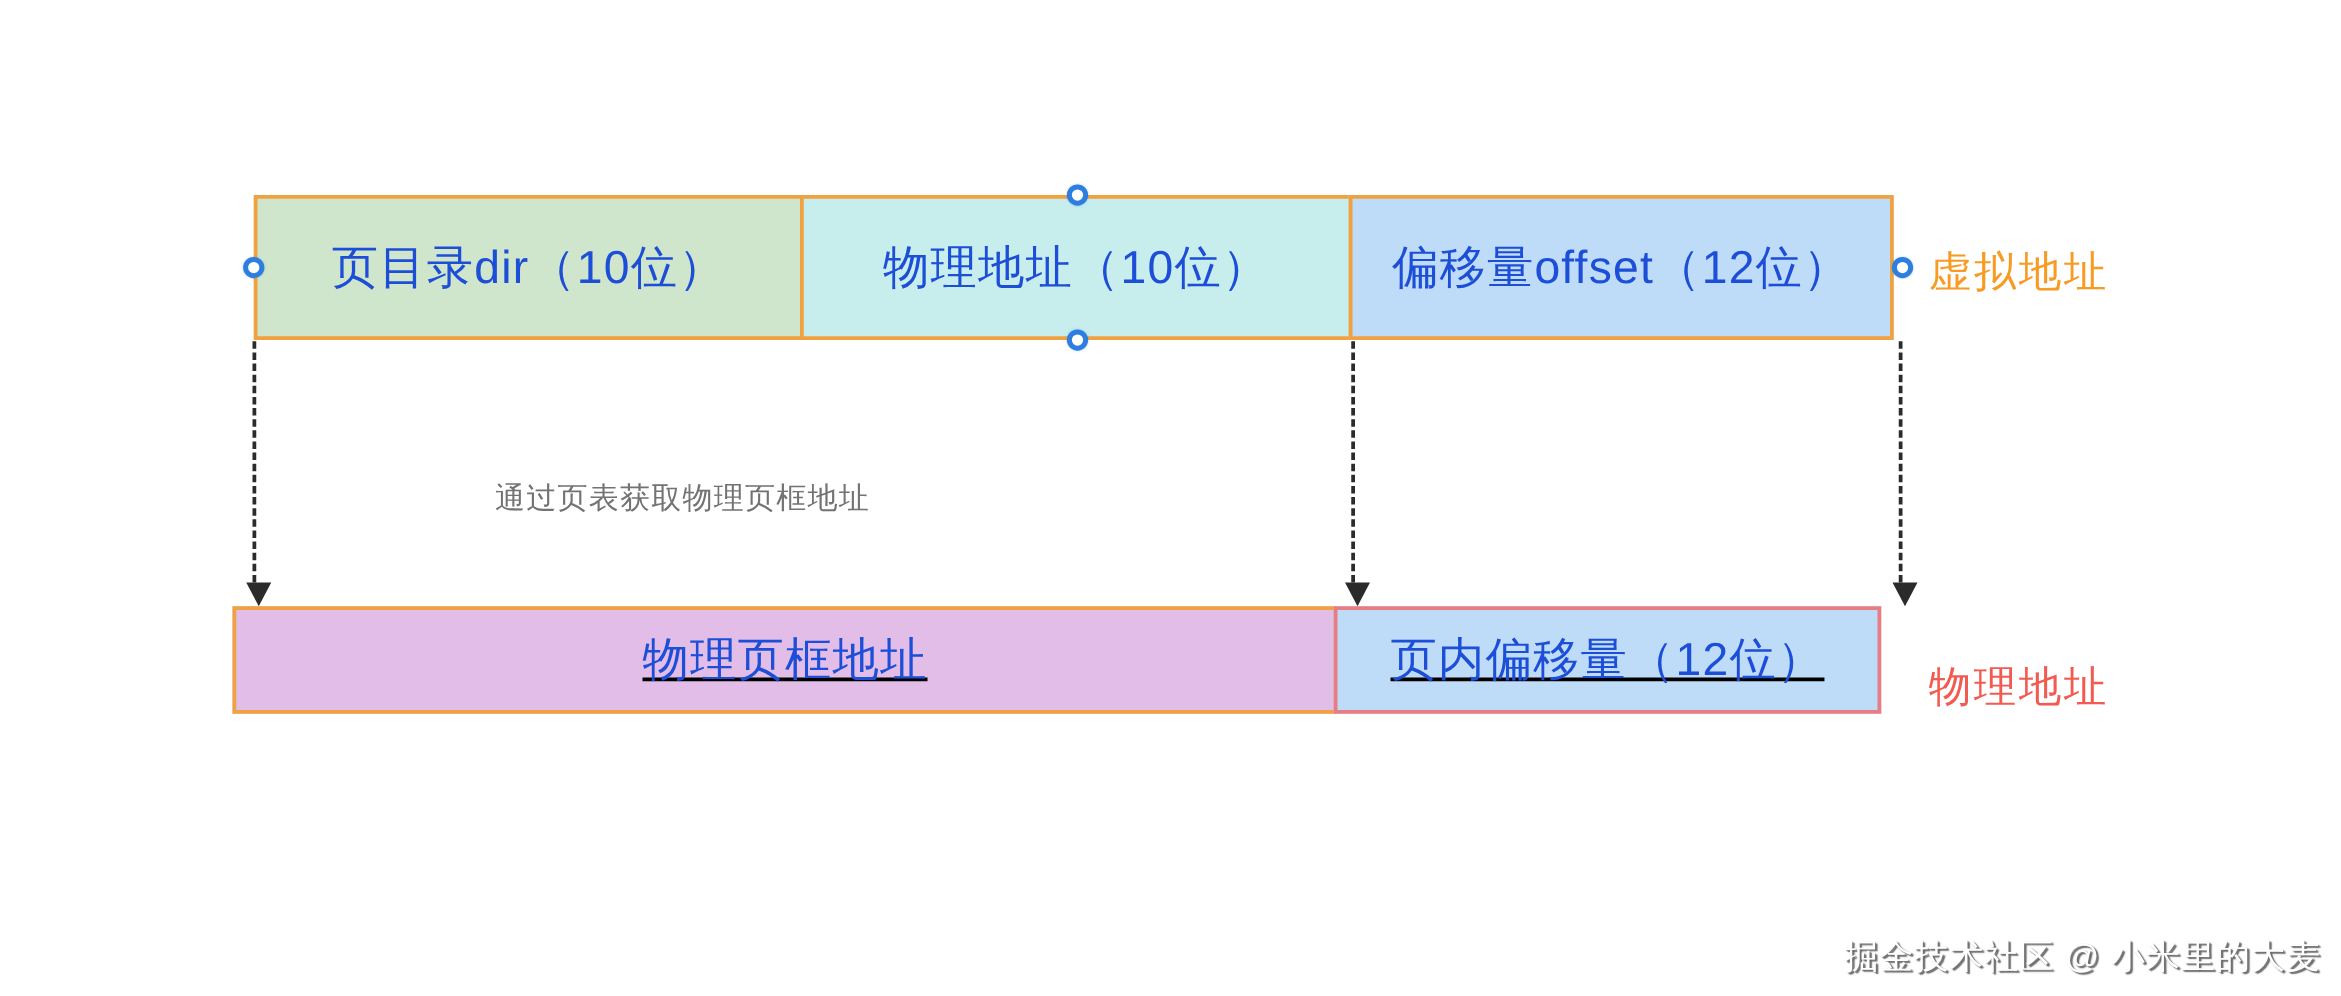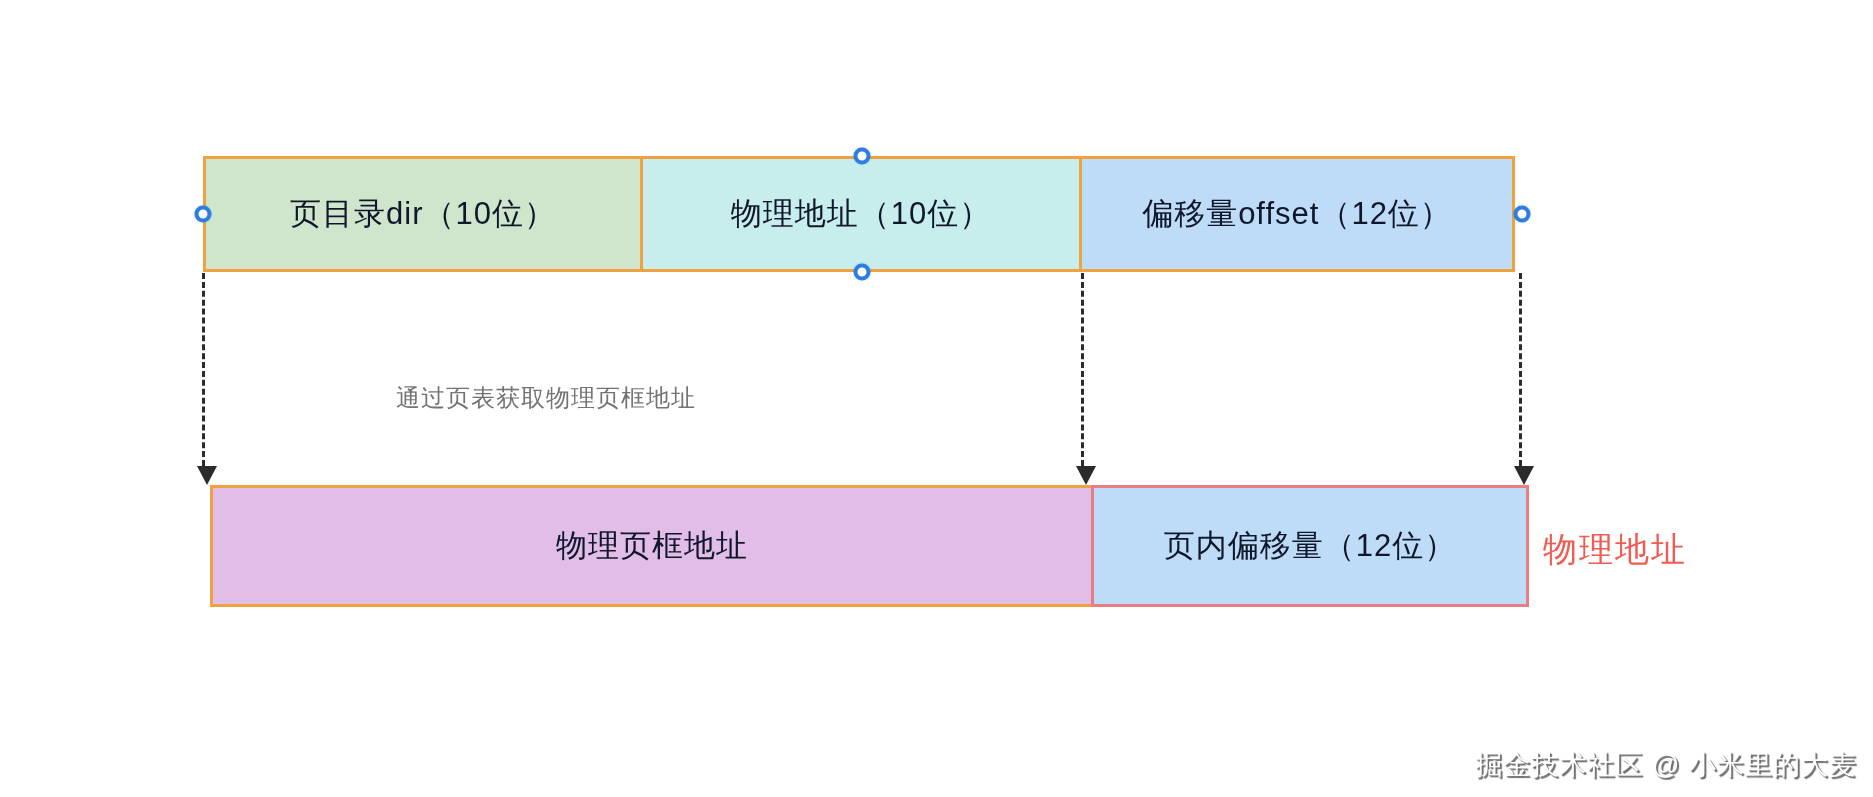--- a/index.html
+++ b/index.html
@@ -3,26 +3,26 @@
 <meta charset="utf-8">
 <style>
   html,body{margin:0;padding:0;background:#ffffff;}
   .stage{
     position:relative;width:1873px;height:797px;background:#ffffff;overflow:hidden;
     font-family:"Liberation Sans","DejaVu Sans",sans-serif;
   }
   
   .row{position:absolute;display:flex;}
   .row-virtual{left:203px;top:156px;width:1319px;height:116px;}
-  .row-physical{left:210px;top:485px;width:1319px;height:122px;}
+  .row-physical{left:186px;top:485px;width:1319px;height:86px;text-decoration:underline;}
   .seg{
     box-sizing:border-box;height:100%;
     display:flex;align-items:center;justify-content:center;
     border:3px solid #efa23f;
-    font-size:31px;color:#0f172a;letter-spacing:1px;white-space:nowrap;
+    font-size:37px;color:#1d4ed8;letter-spacing:1px;white-space:nowrap;
   }
   .seg + .seg{margin-left:-3px;}
   .seg-dir{width:440px;background:#d0e6cc;}
   .seg-page{width:442px;background:#c7eded;}
   .seg-offset{width:436px;background:#bedcf7;}
   .seg-frame{width:884px;background:#e1bde8;}
   .seg-inpage{width:438px;background:#bedcf7;border-color:#e87d84;text-align:center;}
   
   .arrow{position:absolute;top:273px;height:193px;width:0;border-left:3px dashed #2b2b2b;}
   .arrow-left{left:202px;}
@@ -93,17 +93,18 @@
 
   <div class="row row-physical">
     <div class="seg seg-frame">
       <span>物理页框地址</span>
     </div>
     <div class="seg seg-inpage">
       <span>页内偏移量（12位）</span>
     </div>
   </div>
 
+  <div class="side-label side-label-virtual">虚拟地址</div>
   <div class="side-label side-label-physical">物理地址</div>
 
   <div class="watermark">掘金技术社区 @ 小米里的大麦</div>
 
 </div>
 
 </body></html>

